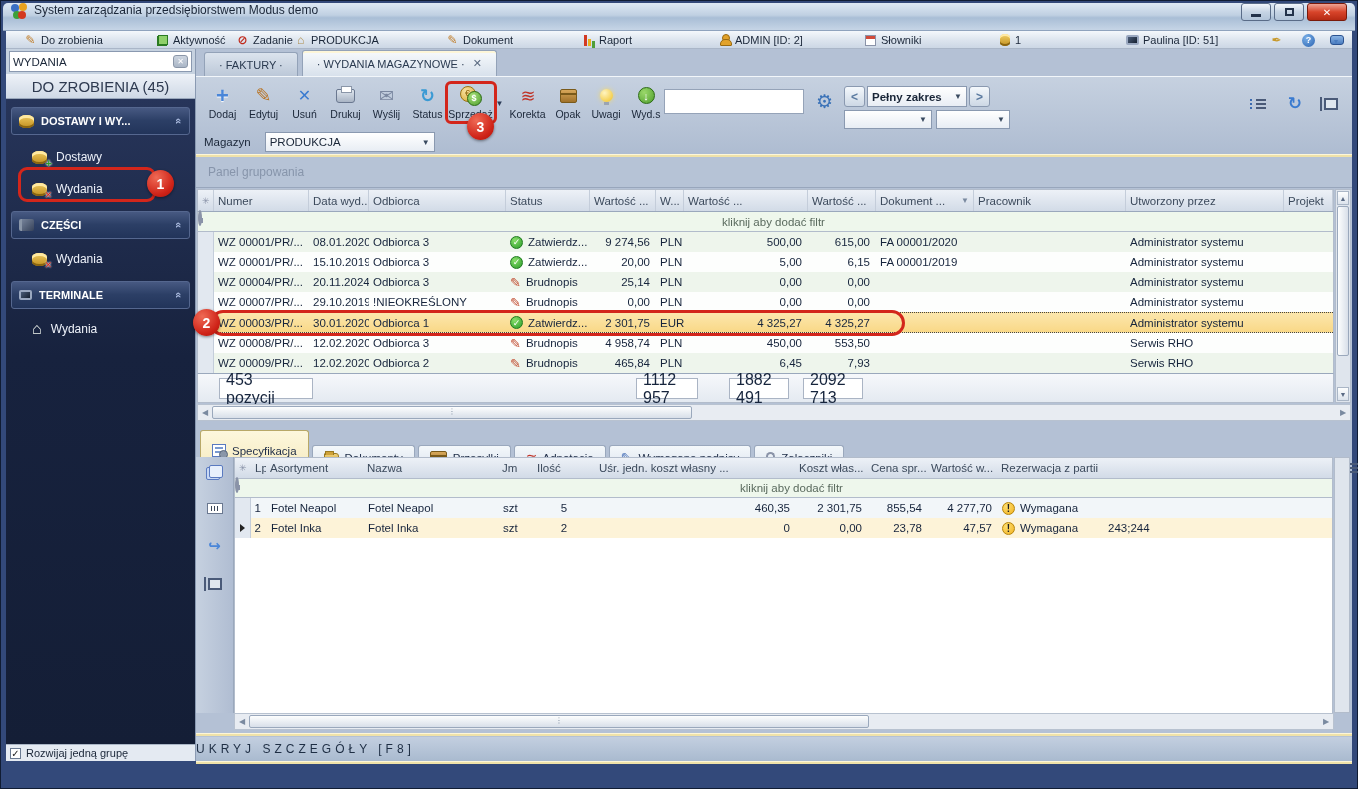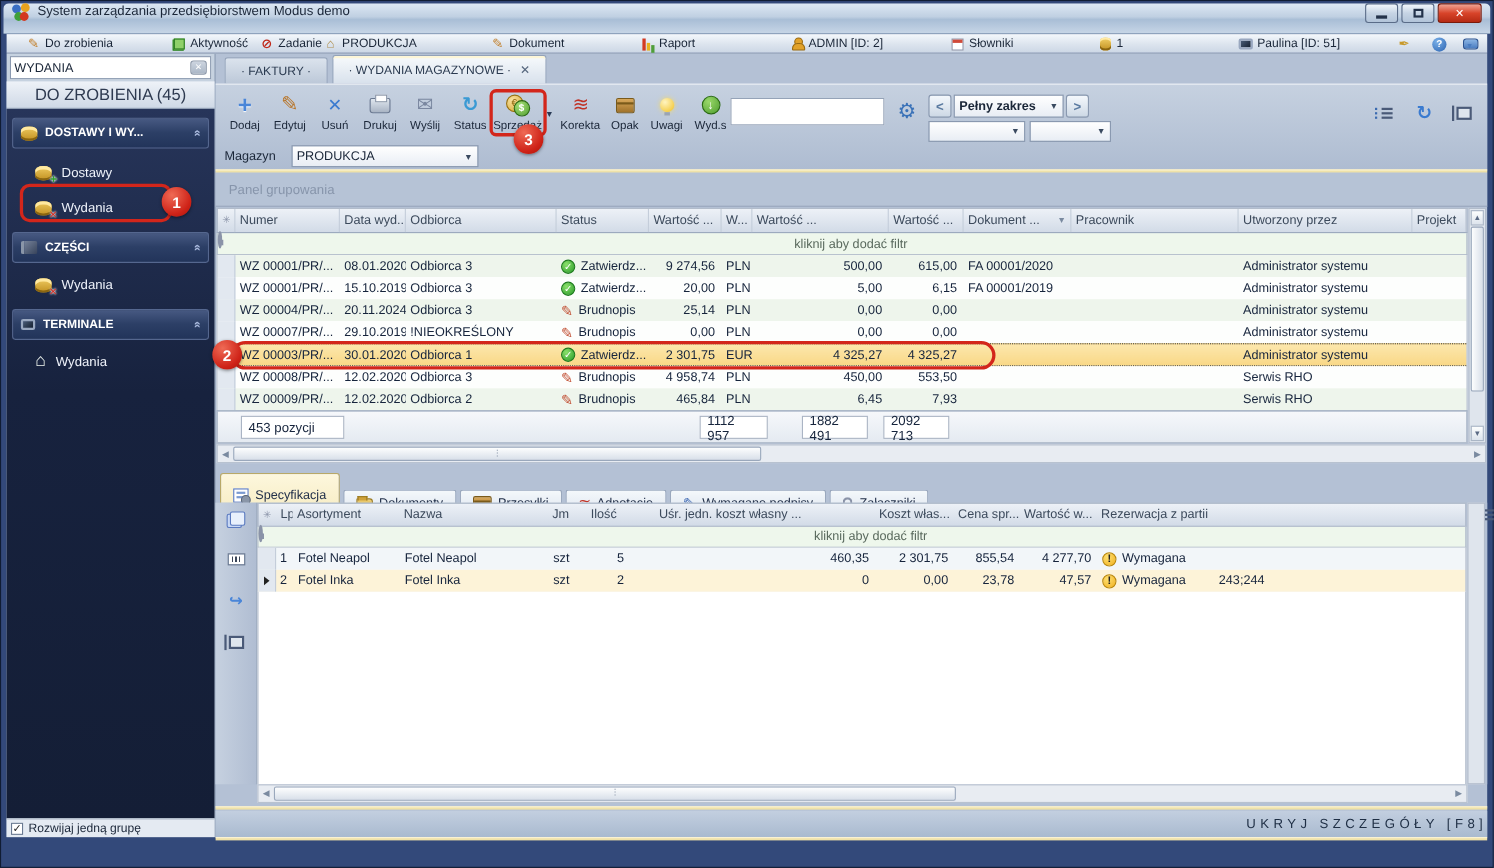--- a/index.html
+++ b/index.html
@@ -141,21 +141,21 @@
 .trow:nth-child(odd){background:#eef5ec}
 .trow:nth-child(even){background:#fdfefd}
 .trow.selected{background:linear-gradient(180deg,#fce7ad,#f9d887);border-top:1px dotted #444;border-bottom:1px dotted #444;height:21px}
 .trow .c{display:flex;align-items:center;padding:0 4px;white-space:nowrap;overflow:hidden;color:#16243c}
 .trow .c.m{background:#e2e8f0;border-right:1px solid #c4cdda;justify-content:center;padding:0}
 .trow .c.num{justify-content:flex-end;padding-right:6px}
 .st-ok{width:13px;height:13px;min-width:13px;border-radius:50%;background:radial-gradient(circle at 35% 30%,#8ae06a,#2a9a2a);border:1px solid #1e7a1e;color:#fff;font-size:9px;font-weight:bold;display:flex;align-items:center;justify-content:center;margin-right:5px}
 .st-draft{color:#c04a2e;font-size:13px;margin-right:5px;line-height:13px}
 .rowmark{width:0;height:0;border-left:5px solid #222;border-top:4px solid transparent;border-bottom:4px solid transparent}
 .tsummary{position:absolute;top:324px;left:1px;width:1137px;height:30px;background:linear-gradient(#f6f8fb,#e4eaf1);border:1px solid #b2bccb;border-top:1px solid #9aa8bc}
-.sumbox{position:absolute;top:4px;height:21px;background:#fff;border:1px solid #aab4c4;display:flex;align-items:center;justify-content:flex-end;padding:0 6px;font-size:12px;color:#16243c}
+.sumbox{position:absolute;top:4px;height:21px;background:#fff;border:1px solid #aab4c4;display:flex;align-items:center;justify-content:flex-end;padding:0 6px;font-size:16px;color:#16243c}
 .vscroll{position:absolute;width:16px;background:#dfe5ed;border:1px solid #b2bccb}
 .varr{position:absolute;left:1px;right:1px;height:14px;background:linear-gradient(#fdfefe,#dce3ec);border:1px solid #aab6c6;color:#5a6a84;font-size:7px;display:flex;align-items:center;justify-content:center}
 .vthumb{position:absolute;left:1px;right:1px;background:linear-gradient(90deg,#fdfefe,#d8dfe9);border:1px solid #9aa8bc;border-radius:2px}
 .hscroll{position:absolute;height:17px;background:#e8ecf2;border:1px solid #b8c2d0;display:flex;align-items:center}
 .harr{width:14px;height:15px;display:flex;align-items:center;justify-content:center;color:#7a8aa0;font-size:8px}
 .hthumb{height:13px;background:linear-gradient(#fdfefe,#d8dfe9);border:1px solid #9aa8bc;border-radius:2px;position:relative}
 .hthumb::after{content:"⫶";color:#8a96a8;font-size:9px;position:absolute;left:50%;top:0;transform:translateX(-50%)}
 
 
 .dtabs{position:absolute;top:381px;left:4px;display:flex;align-items:flex-end}
@@ -183,21 +183,21 @@
 .drow{height:20px}
 .drow.r1{background:#f2f6f9}
 .drow.selected{background:#fdf3d8}
 .drow .c{display:flex;align-items:center;padding:0 5px;white-space:nowrap;overflow:hidden;color:#16243c}
 .drow .c.m{background:#e2e8f0;border-right:1px solid #c4cdda;justify-content:center;padding:0}
 .drow .c.num{justify-content:flex-end}
 .drow .c.ctr{justify-content:center}
 .warn{width:13px;height:13px;min-width:13px;border-radius:50%;background:radial-gradient(circle at 35% 30%,#ffe070,#f0b020);border:1px solid #b8860a;color:#222;font-size:10px;font-weight:bold;display:flex;align-items:center;justify-content:center;margin-right:5px}
 .dempty{position:absolute;top:81px;left:38px;width:1099px;bottom:0;background:#fff;border-left:1px solid #b2bccb;border-right:1px solid #b2bccb}
 .dlisticon{position:absolute;right:8px;top:5px}
-.hidebar{position:absolute;top:688px;left:0;right:0;height:24px;background:linear-gradient(180deg,#c3cfe0,#a9bacf);display:flex;align-items:center;justify-content:flex-end;letter-spacing:4px;font-size:12px;color:#1e2e44}
+.hidebar{position:absolute;top:688px;left:0;right:0;height:24px;background:linear-gradient(180deg,#c3cfe0,#a9bacf);display:flex;align-items:center;justify-content:flex-start;letter-spacing:4px;font-size:12px;color:#1e2e44}
 
 
 .statusbar{position:absolute;left:2px;right:2px;bottom:4px;height:21px;background:linear-gradient(180deg,#f4f7fb,#d3dce8);border-top:1px solid #aab6c8;font-size:11px;color:#3a4a60}
 .sseg{position:absolute;top:0;height:100%;display:flex;align-items:center;white-space:nowrap}
 .sdiv{position:absolute;top:3px;bottom:3px;width:1px;background:#b8c2d2}
 
 
 .ann-rect{position:absolute;border:3px solid #d3261b;border-radius:9px;z-index:55;pointer-events:none}
 .badge{position:absolute;width:27px;height:27px;border-radius:50%;z-index:60;display:flex;align-items:center;justify-content:center;
  background:radial-gradient(circle at 35% 28%,#ef6a55,#cf2318 65%,#a81208);color:#fff;font-weight:bold;font-size:14px;box-shadow:0 1px 3px rgba(0,0,0,.45)}

